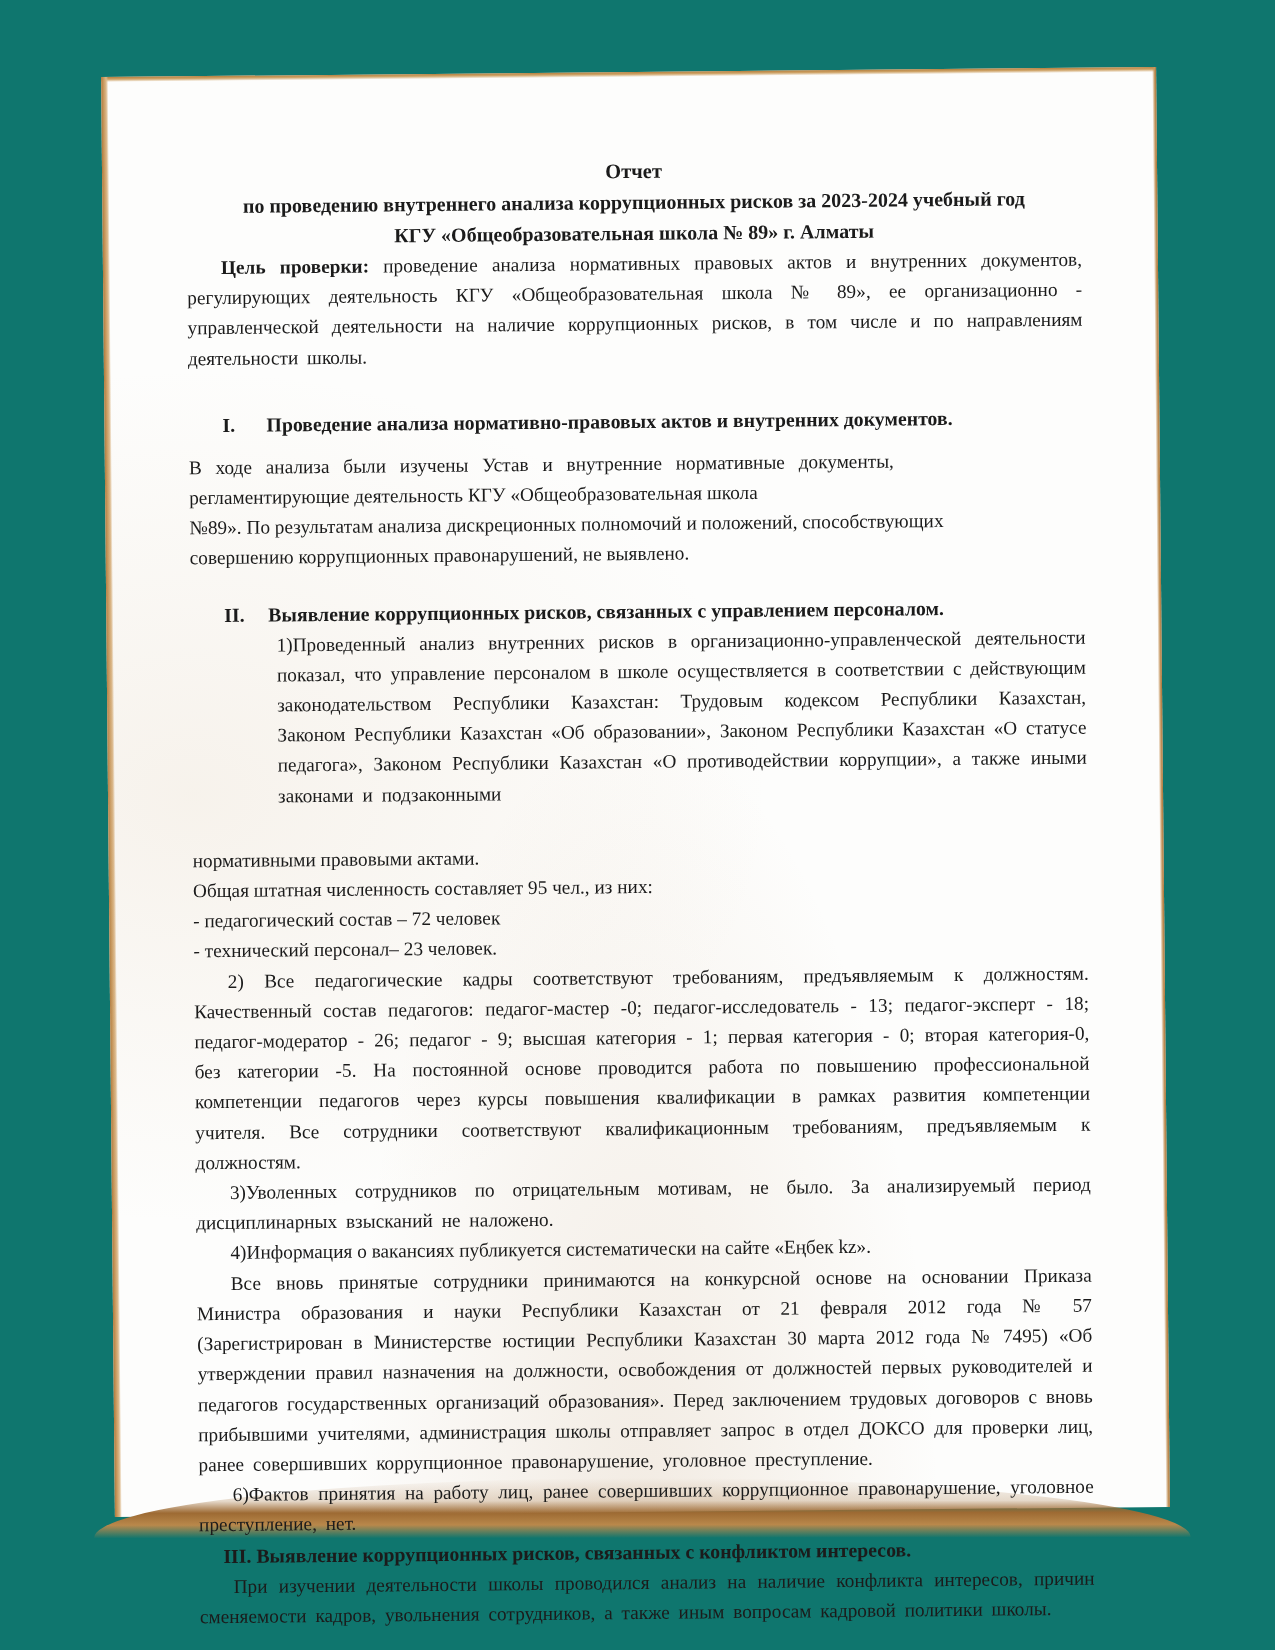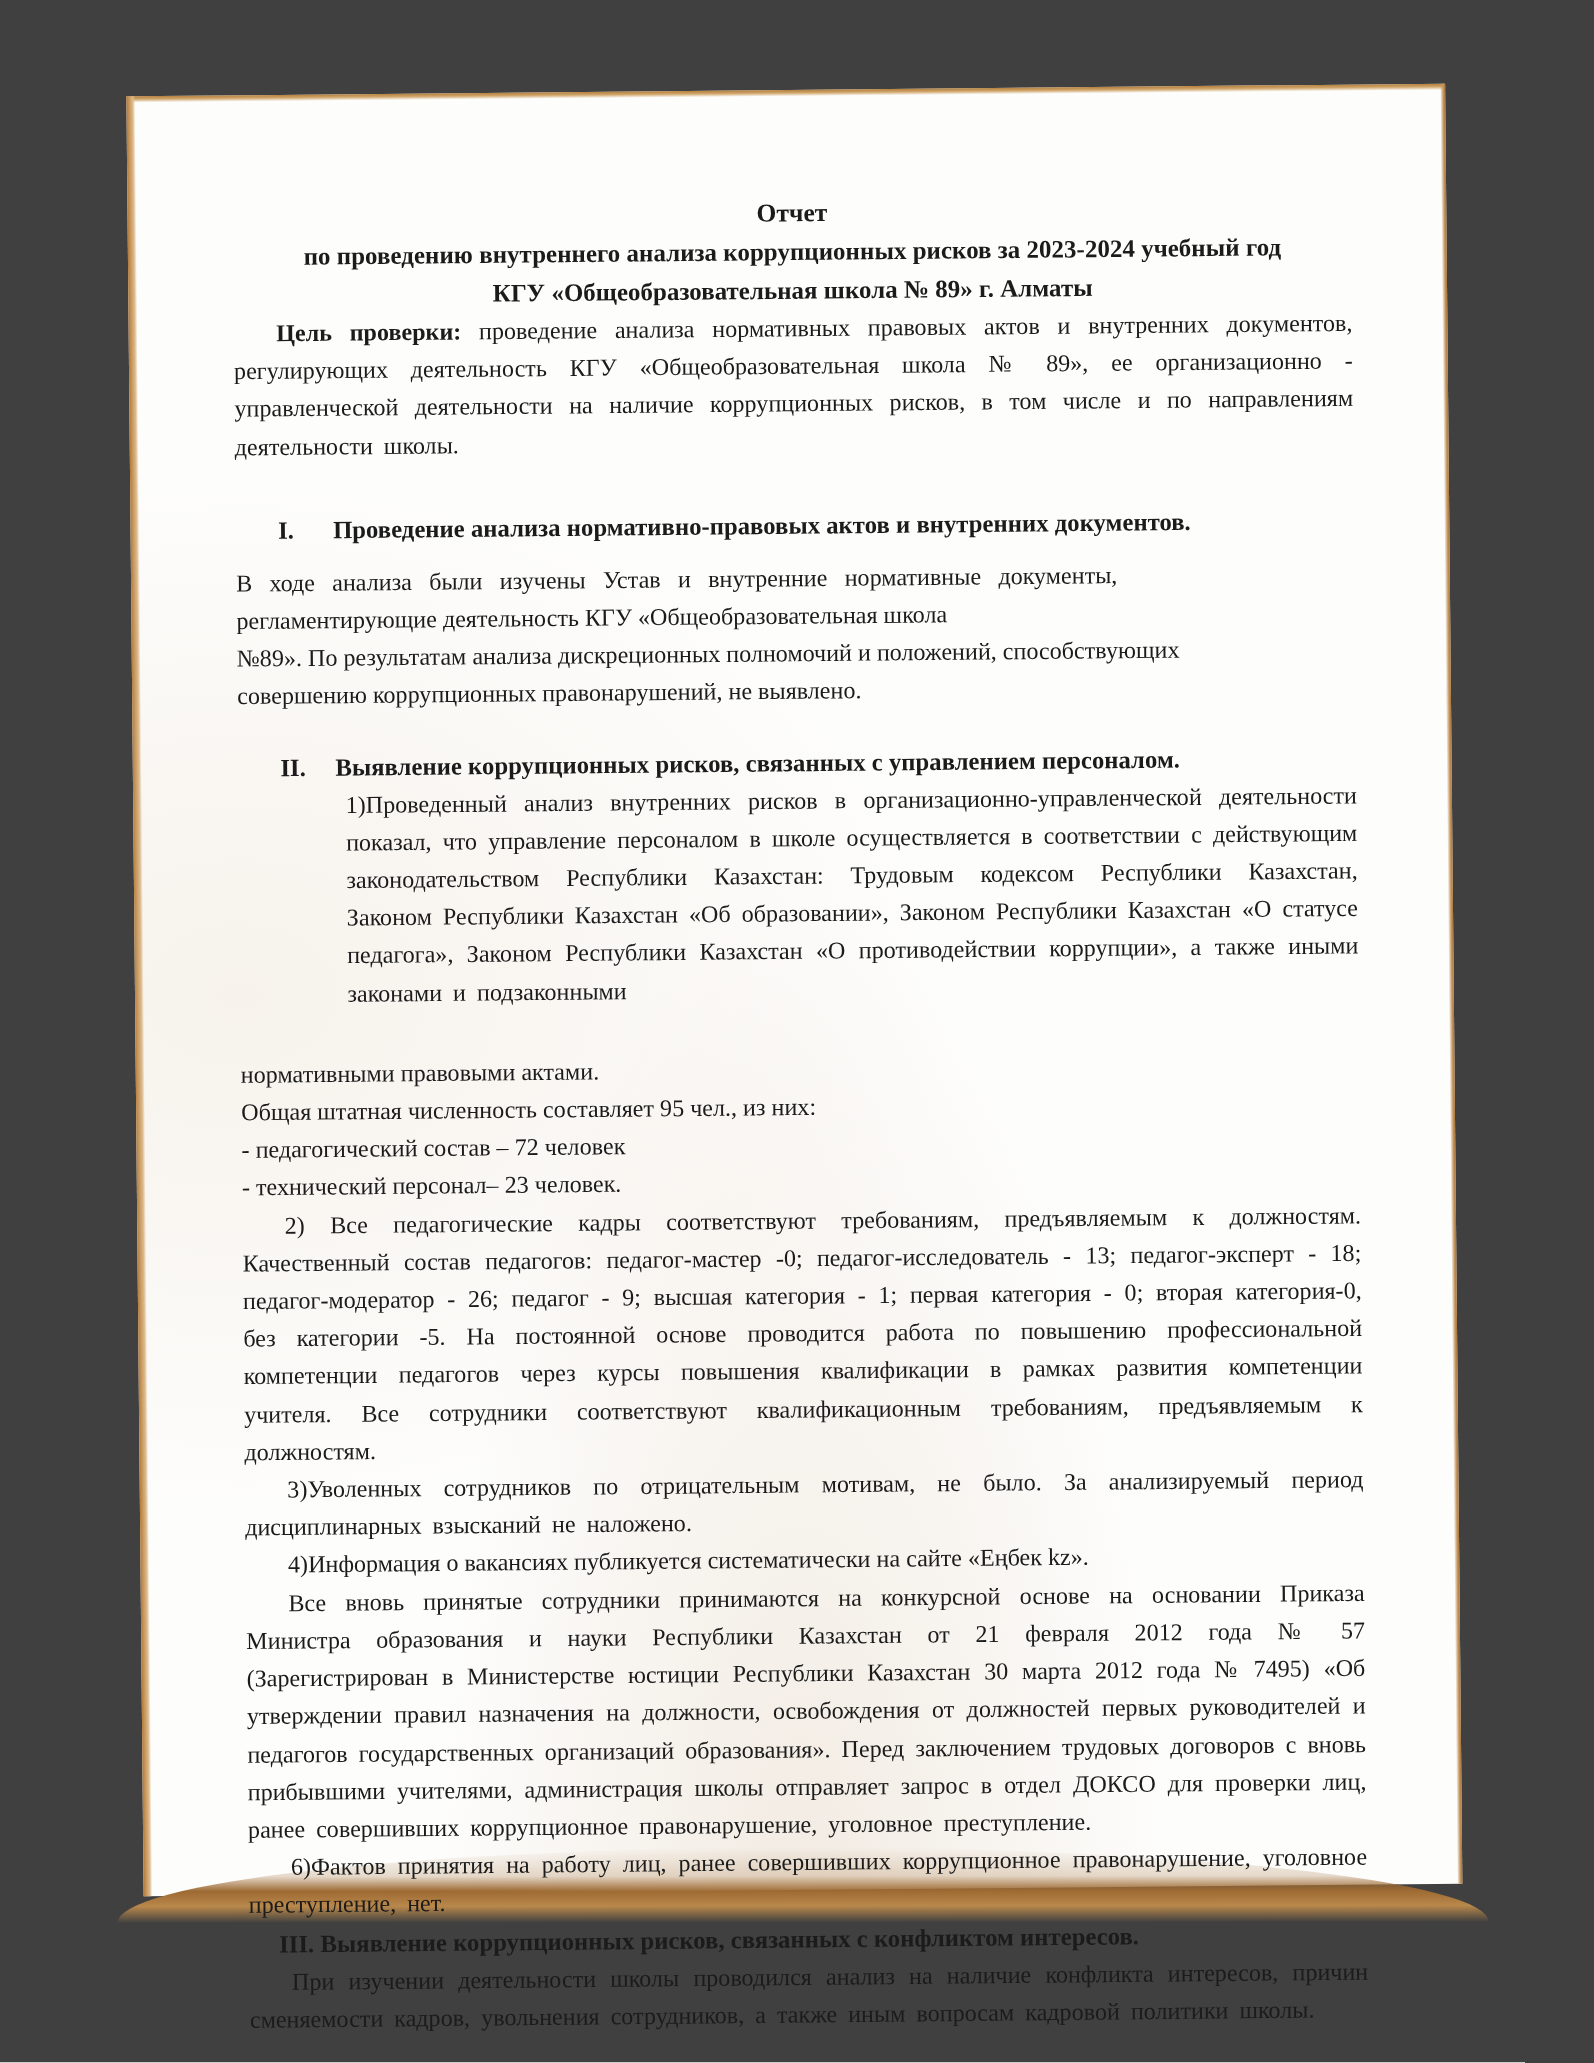--- a/index.html
+++ b/index.html
@@ -6,21 +6,21 @@
   html, body {
     margin: 0;
     padding: 0;
     background: #ffffff;
   }
   #page {
     position: relative;
     width: 1275px;
     height: 1650px;
     overflow: hidden;
-    background: #404040;
+    background: #0f766e;
     font-family: "Liberation Serif", "DejaVu Serif", serif;
   }
 
   
   #sheet {
     position: absolute;
     left: 108px;
     top: 72px;
     width: 1055px;
     height: 1440px;

